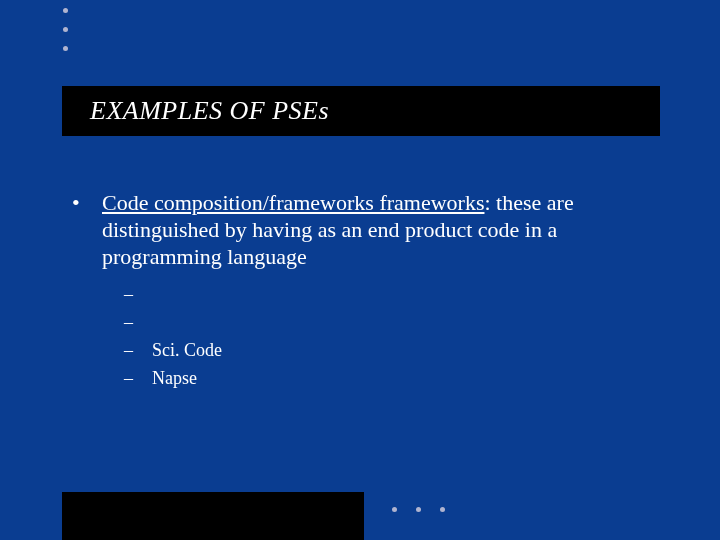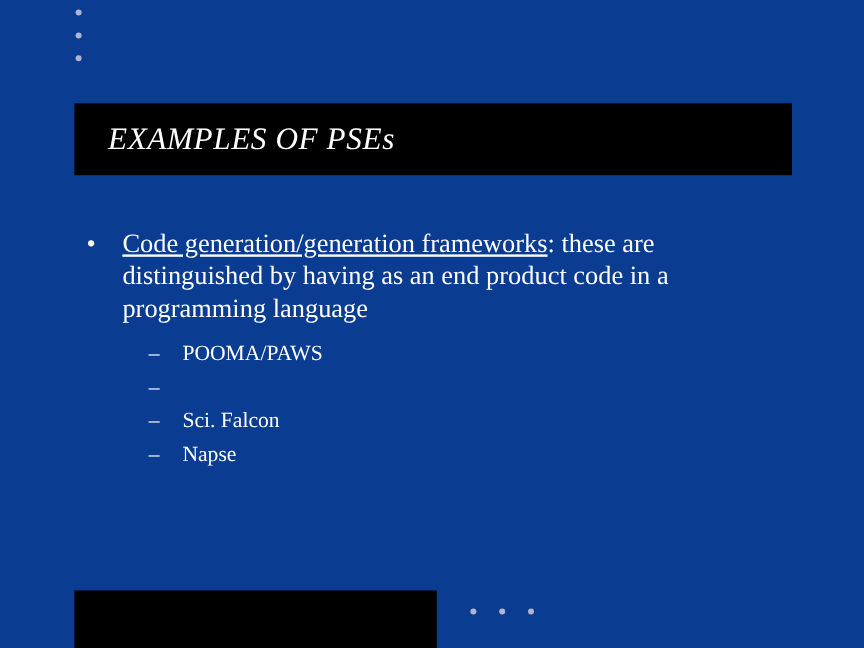--- a/index.html
+++ b/index.html
@@ -22,21 +22,21 @@
     width: 5px;
     height: 5px;
     background: #b0b4d0;
     border-radius: 50%;
   }
   .title-bar {
     position: absolute;
     left: 62px;
     top: 86px;
     width: 598px;
-    height: 60px;
+    height: 50px;
     background: #000000;
     display: flex;
     align-items: center;
     padding-left: 28px;
   }
   .title {
     font-style: italic;
     font-size: 26px;
     color: #ffffff;
     font-weight: 400;
@@ -107,34 +107,33 @@
 </div>
 
 <div class="title-bar">
   <span class="title">EXAMPLES OF PSEs</span>
 </div>
 
 <div class="content">
   <div class="bullet-row">
     <div class="bullet-mark">•</div>
     <div class="bullet-text">
-      <span class="underlined">Code generation/generation frameworks</span><span>: these are distinguished by having as an end product code in a programming language</span>
+      <span class="underlined">Code composition/frameworks frameworks</span><span>: these are distinguished by having as an end product code in a programming language</span>
     </div>
   </div>
   <div class="sublist">
     <div class="sub-row">
       <div class="sub-mark">–</div>
-      <div>POOMA/PAWS</div>
     </div>
     <div class="sub-row">
       <div class="sub-mark">–</div>
     </div>
     <div class="sub-row">
       <div class="sub-mark">–</div>
-      <div>Sci. Falcon</div>
+      <div>Sci. Code</div>
     </div>
     <div class="sub-row">
       <div class="sub-mark">–</div>
       <div>Napse</div>
     </div>
   </div>
 </div>
 
 <div class="bottom-bar"></div>
 

